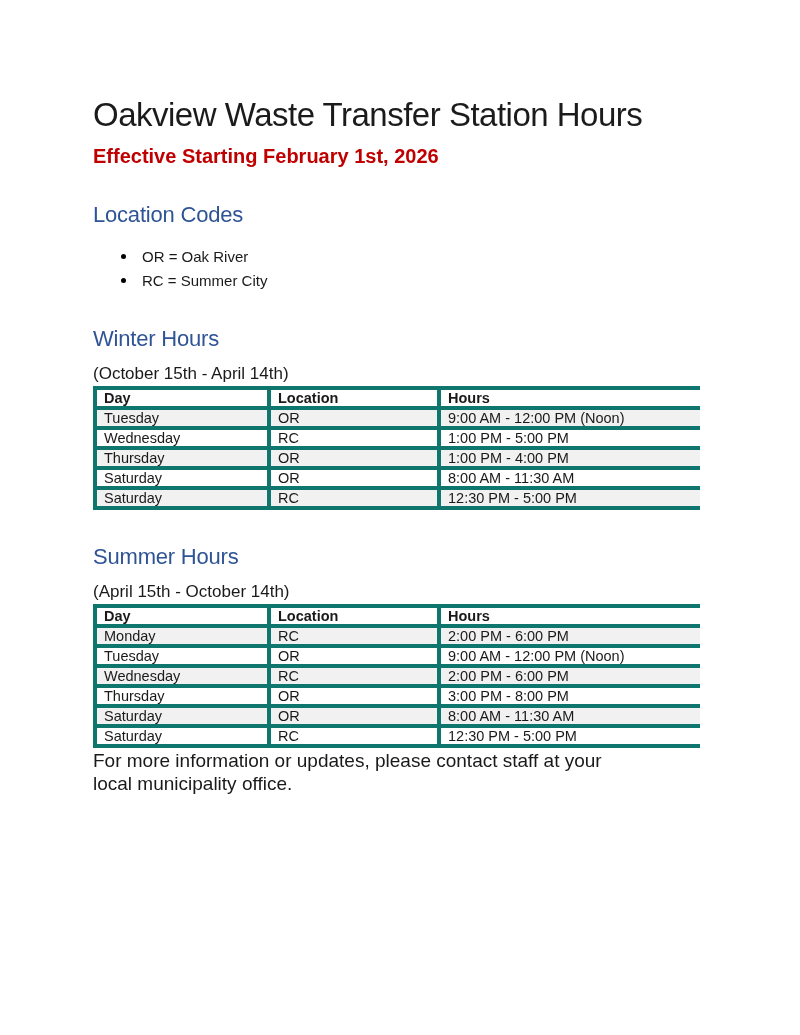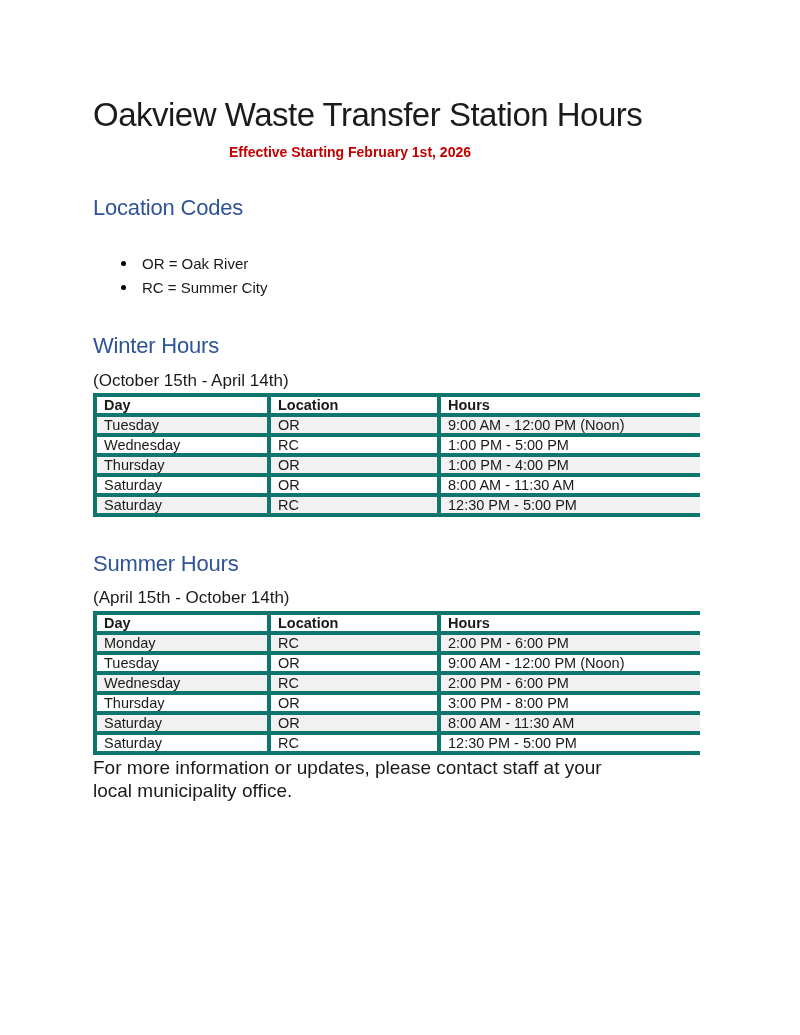--- a/index.html
+++ b/index.html
@@ -18,36 +18,35 @@
     margin: 0;
     font-size: 33px;
     font-weight: 300;
     line-height: 1.12;
     letter-spacing: -0.5px;
     color: #1b1b1b;
     white-space: nowrap;
   }
   .subtitle {
     margin: 10px 0 0 0;
-    font-size: 14px;
+    font-size: 20px;
     font-weight: bold;
     line-height: 1.2;
     color: var(--subtitle-red, #C00000);
-    text-align: center;
   }
   h2.section-heading {
     margin: 34px 0 0 0;
     font-size: 22px;
     font-weight: 300;
     line-height: 1.2;
     letter-spacing: -0.2px;
     color: var(--heading-blue, #2F5496);
   }
   ul.bullets {
-    margin: 31px 0 0 0;
+    margin: 17px 0 0 0;
     padding: 0;
     list-style: none;
     font-size: 15px;
   }
   ul.bullets li {
     position: relative;
     padding-left: 49px;
     line-height: 23.5px;
   }
   ul.bullets li::before {

